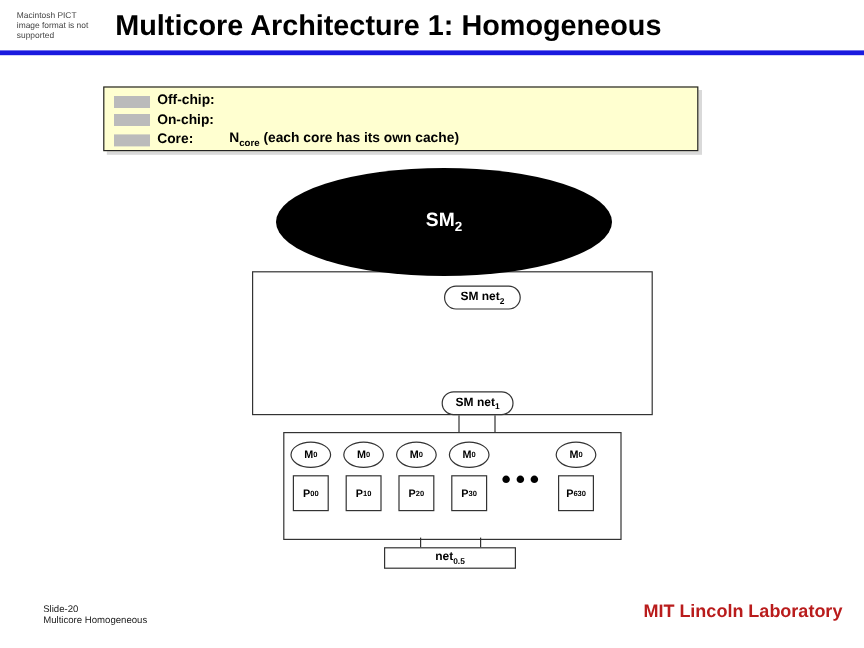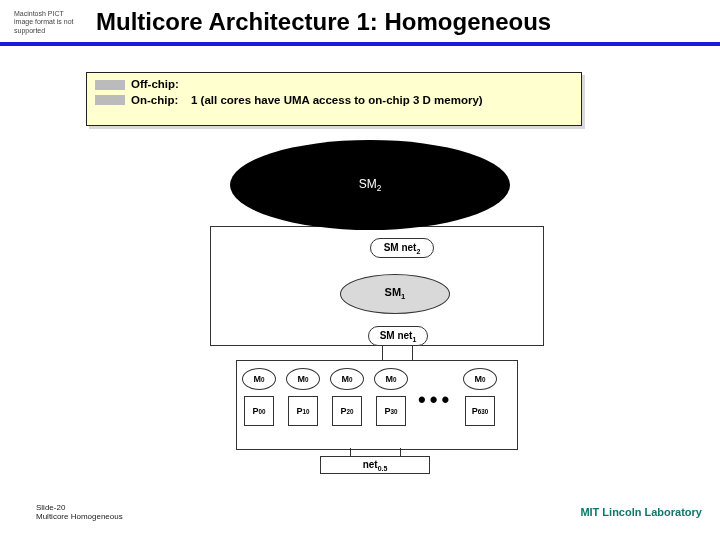--- a/index.html
+++ b/index.html
@@ -59,21 +59,21 @@
   .inner-rect {
     position: absolute; left: 86px; top: 220px;
     width: 282px; height: 90px;
     border: 1px solid #333; background: #fff;
   }
   
   .sm2 {
     position: absolute; left: 80px; top: 0;
     width: 280px; height: 90px;
     background: #000; border-radius: 50%;
-    color: #fff; font-size: 12px; font-weight: normal;
+    color: #fff; font-size: 16px; font-weight: bold;
     display: flex; align-items: center; justify-content: center;
   }
   
   .smnet2 {
     position: absolute; left: 220px; top: 98px;
     width: 64px; height: 20px;
     background: #fff; border: 1px solid #333; border-radius: 10px;
     font-size: 10px; font-weight: bold;
     display: flex; align-items: center; justify-content: center;
   }
@@ -123,42 +123,48 @@
     background: #fff; border: 1px solid #333;
     font-size: 10px; font-weight: bold;
     display: flex; align-items: center; justify-content: center;
   }
   .footer-left {
     position: absolute; left: 36px; bottom: 18px;
     font-size: 8px; color: #222; line-height: 1.2;
   }
   .footer-right {
     position: absolute; right: 18px; bottom: 22px;
-    font-size: 11px; font-weight: bold; color: #0f766e;
+    font-size: 15px; font-weight: bold; color: #b91c1c;
   }
 </style>
 </head>
 <body>
 
 <div class="pict-box">Macintosh PICT image format is not supported</div>
 
 <div class="title">Multicore Architecture 1: Homogeneous</div>
 <div class="title-underline"></div>
 
 <div class="info-box-wrap">
   <div class="info-box-shadow"></div>
   <div class="info-box">
     <div class="info-row">
       <div class="swatch"></div>
       <span class="info-label">Off-chip:</span>
     </div>
     <div class="info-row">
       <div class="swatch"></div>
       <span class="info-label">On-chip:</span>
-      <span class="info-val">1 (all cores have UMA access to on-chip 3 D memory)</span>
+    </div>
+    <div class="info-row">
+      <div class="swatch"></div>
+      <span class="info-label">Core:</span>
+      <span class="info-val">
+        <span>N</span><sub>core</sub><span> (each core has its own cache)</span>
+      </span>
     </div>
   </div>
 </div>
 
 <div class="diagram">
 
   <div class="conn" style="left:190px; top:80px; width:1px; height:22px;"></div>
   <div class="conn" style="left:260px; top:80px; width:1px; height:22px;"></div>
 
   <div class="conn" style="left:235px; top:118px; width:1px; height:18px;"></div>
@@ -171,23 +177,20 @@
   <div class="conn" style="left:262px; top:206px; width:1px; height:16px;"></div>
 
   <div class="outer-rect"></div>
   <div class="inner-rect"></div>
 
   <div class="sm2">
     <span><span>SM</span><sub>2</sub></span>
   </div>
   <div class="smnet2">
     <span><span>SM net</span><sub>2</sub></span>
-  </div>
-  <div class="sm1">
-    <span><span>SM</span><sub>1</sub></span>
   </div>
   <div class="smnet1">
     <span><span>SM net</span><sub>1</sub></span>
   </div>
 
   <div class="cores">
     <div class="core-unit">
       <div class="m-ellipse">
           <span>M</span>
           <sub>0</sub>

